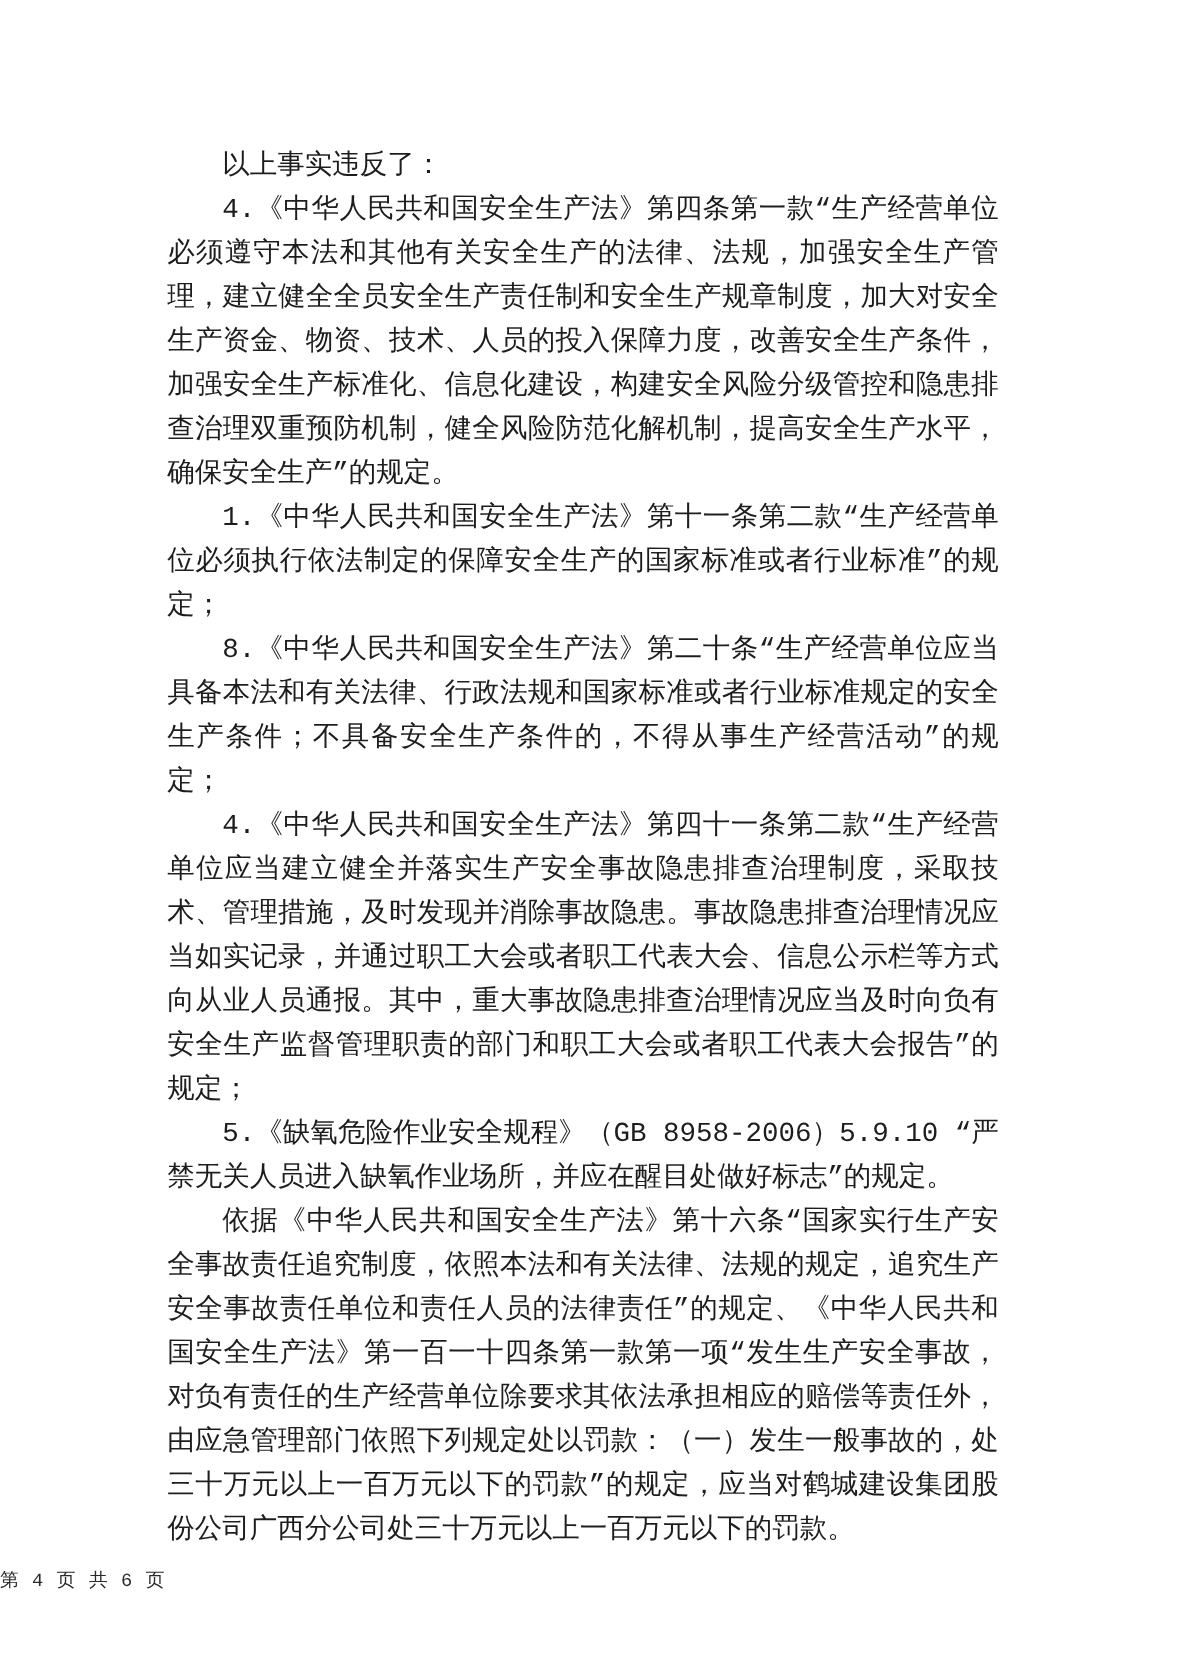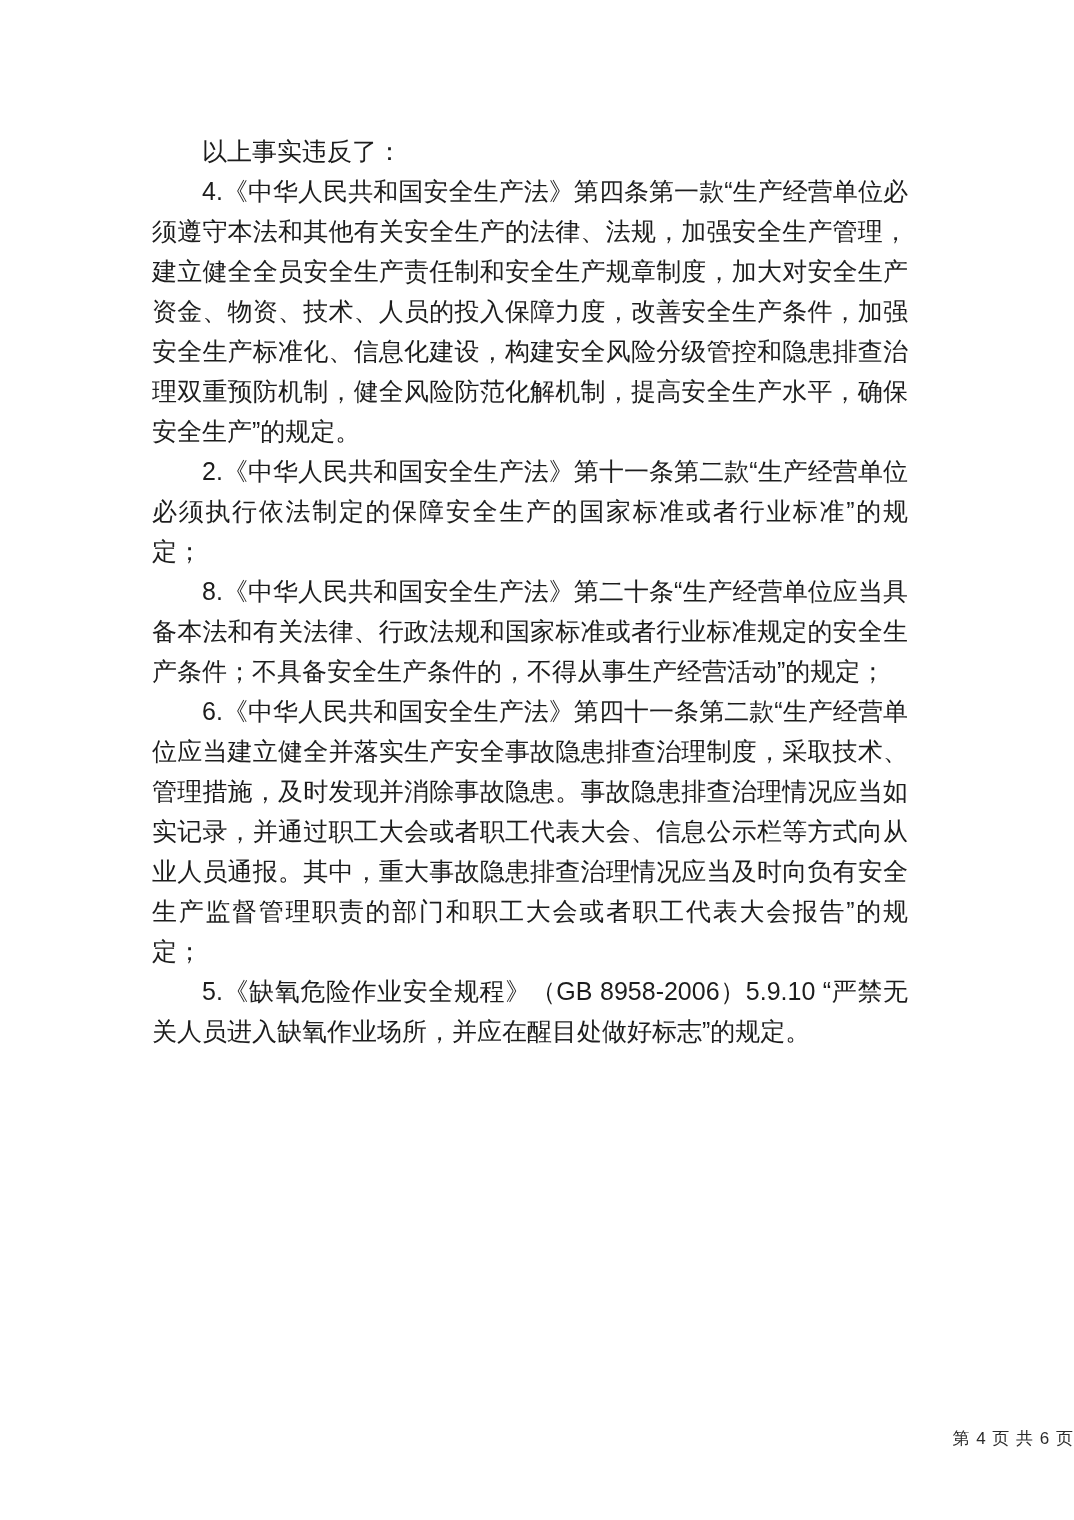--- a/index.html
+++ b/index.html
@@ -6,21 +6,21 @@
     margin: 0;
     padding: 0;
     background: #ffffff;
   }
   .page {
     position: relative;
     width: 1074px;
     height: 1520px;
     background: #ffffff;
     overflow: hidden;
-    font-family: Liberation Sans, sans-serif;
+    font-family: Liberation Mono, monospace;
   }
   .content {
     position: absolute;
     left: 152px;
     top: 131px;
     width: 756px;
     font-size: 25px;
     line-height: 40px;
     color: #1d1d1d;
     text-align: justify;
@@ -28,33 +28,34 @@
   .content p {
     margin: 0;
     padding: 0;
     text-indent: 2em;
   }
   .footer {
     position: absolute;
     left: 0;
     top: 1430px;
     width: 100%;
-    text-align: right;
+    text-align: left;
     font-size: 17px;
     line-height: 1;
     color: #2a2a2a;
     letter-spacing: 1px;
   }
 </style>
 </head>
 <body>
 
 <div class="page">
   <div class="content">
     <p>以上事实违反了：</p>
     <p>4.《中华人民共和国安全生产法》第四条第一款“生产经营单位必须遵守本法和其他有关安全生产的法律、法规，加强安全生产管理，建立健全全员安全生产责任制和安全生产规章制度，加大对安全生产资金、物资、技术、人员的投入保障力度，改善安全生产条件，加强安全生产标准化、信息化建设，构建安全风险分级管控和隐患排查治理双重预防机制，健全风险防范化解机制，提高安全生产水平，确保安全生产”的规定。</p>
-    <p>2.《中华人民共和国安全生产法》第十一条第二款“生产经营单位必须执行依法制定的保障安全生产的国家标准或者行业标准”的规定；</p>
+    <p>1.《中华人民共和国安全生产法》第十一条第二款“生产经营单位必须执行依法制定的保障安全生产的国家标准或者行业标准”的规定；</p>
     <p>8.《中华人民共和国安全生产法》第二十条“生产经营单位应当具备本法和有关法律、行政法规和国家标准或者行业标准规定的安全生产条件；不具备安全生产条件的，不得从事生产经营活动”的规定；</p>
-    <p>6.《中华人民共和国安全生产法》第四十一条第二款“生产经营单位应当建立健全并落实生产安全事故隐患排查治理制度，采取技术、管理措施，及时发现并消除事故隐患。事故隐患排查治理情况应当如实记录，并通过职工大会或者职工代表大会、信息公示栏等方式向从业人员通报。其中，重大事故隐患排查治理情况应当及时向负有安全生产监督管理职责的部门和职工大会或者职工代表大会报告”的规定；</p>
+    <p>4.《中华人民共和国安全生产法》第四十一条第二款“生产经营单位应当建立健全并落实生产安全事故隐患排查治理制度，采取技术、管理措施，及时发现并消除事故隐患。事故隐患排查治理情况应当如实记录，并通过职工大会或者职工代表大会、信息公示栏等方式向从业人员通报。其中，重大事故隐患排查治理情况应当及时向负有安全生产监督管理职责的部门和职工大会或者职工代表大会报告”的规定；</p>
     <p>5.《缺氧危险作业安全规程》（GB 8958-2006）5.9.10 “严禁无关人员进入缺氧作业场所，并应在醒目处做好标志”的规定。</p>
+    <p>依据《中华人民共和国安全生产法》第十六条“国家实行生产安全事故责任追究制度，依照本法和有关法律、法规的规定，追究生产安全事故责任单位和责任人员的法律责任”的规定、《中华人民共和国安全生产法》第一百一十四条第一款第一项“发生生产安全事故，对负有责任的生产经营单位除要求其依法承担相应的赔偿等责任外，由应急管理部门依照下列规定处以罚款：（一）发生一般事故的，处三十万元以上一百万元以下的罚款”的规定，应当对鹤城建设集团股份公司广西分公司处三十万元以上一百万元以下的罚款。</p>
   </div>
   <div class="footer">第 4 页 共 6 页</div>
 </div>
 
 </body></html>

